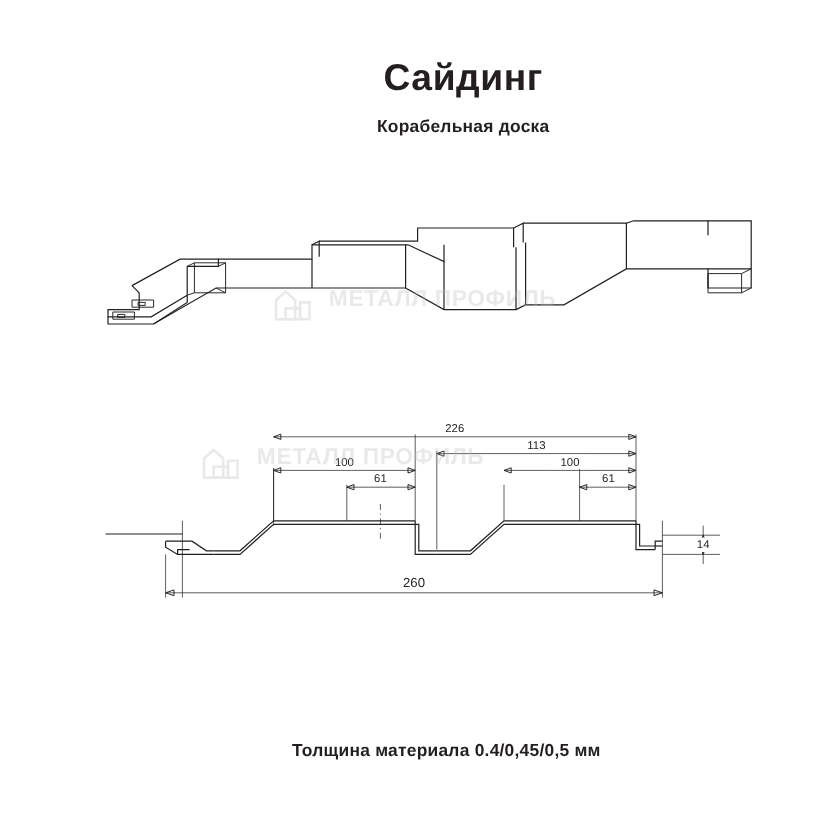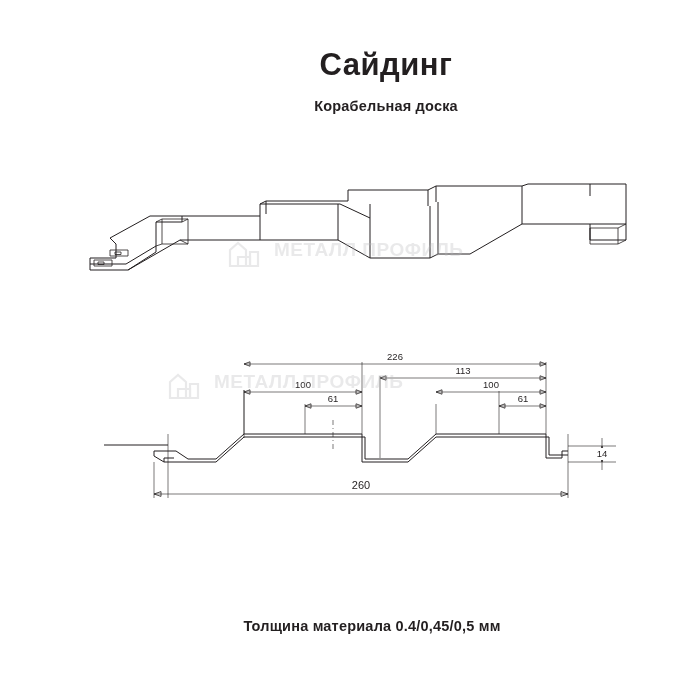--- a/index.html
+++ b/index.html
@@ -53,21 +53,21 @@
   .iso-wrap {
     position: absolute;
     top: 178px;
     left: 70px;
     width: 570px;
     height: 140px;
   }
   .section-wrap {
     position: absolute;
     top: 338px;
-    left: 116px;
+    left: 100px;
     width: 520px;
     height: 200px;
   }
   svg { display: block; overflow: visible; }
 
   .ln { fill: none; stroke: #231f20; stroke-width: 1; }
   .ln-thin { fill: none; stroke: #231f20; stroke-width: 0.8; }
   .ext { fill: none; stroke: #231f20; stroke-width: 0.6; }
   .dashline { fill: none; stroke: #231f20; stroke-width: 0.6; stroke-dasharray: 5 3 1 3; }
   .dimtxt {

